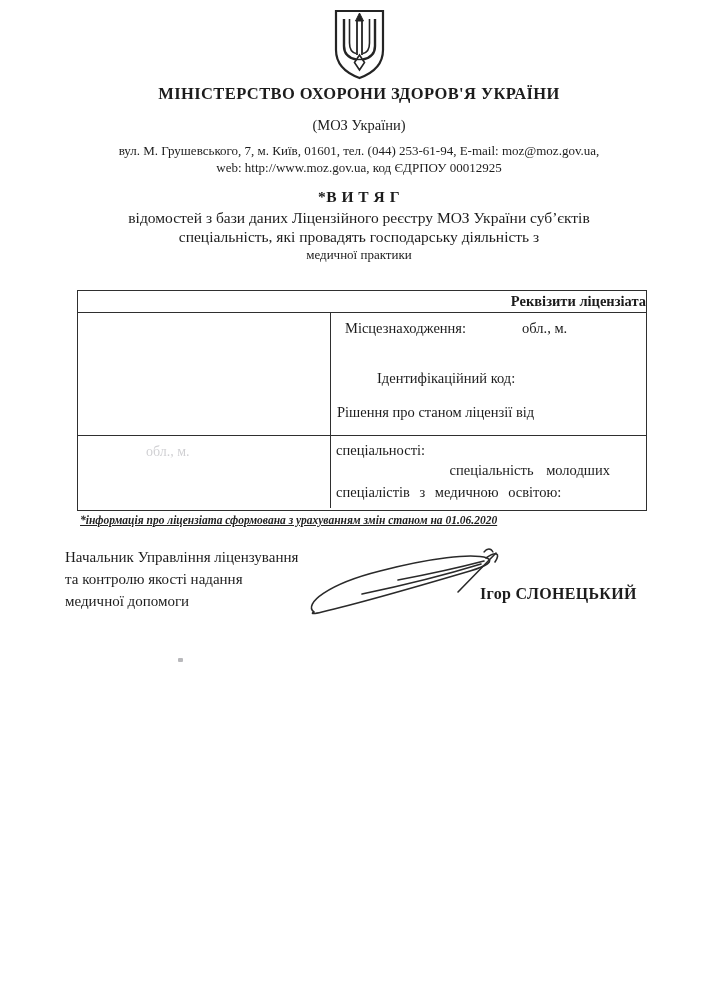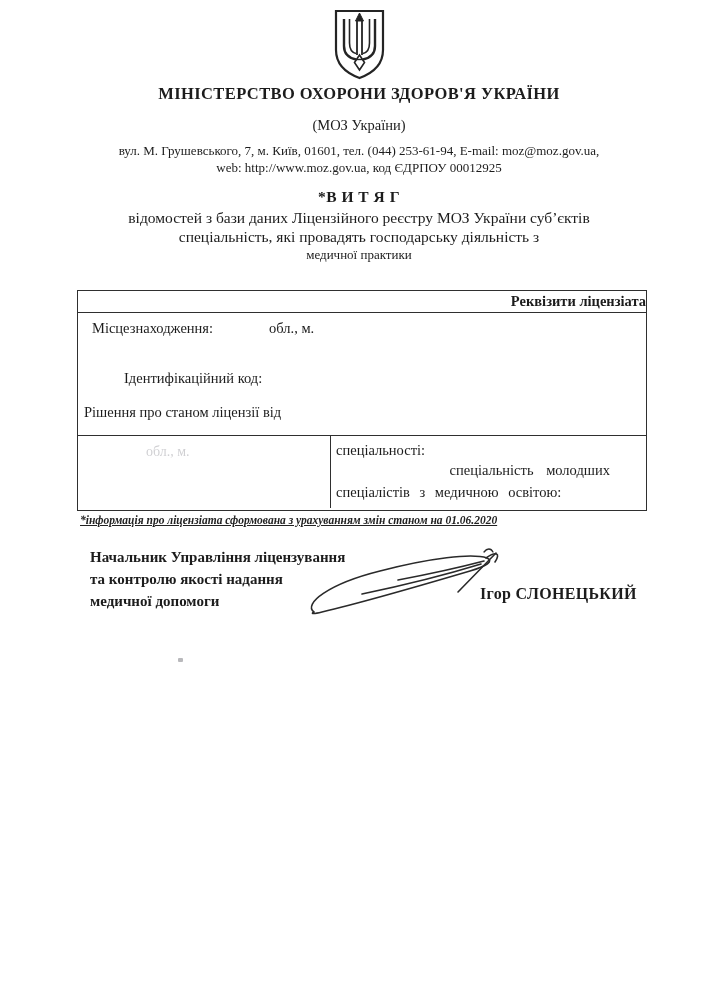--- a/index.html
+++ b/index.html
@@ -31,21 +31,21 @@
 
   .lic-table {
     left: 77px; top: 290px; width: 570px; height: 221px;
     border: 1.6px solid #2f2f2f;
   }
   .tbl-header {
     height: 22px; border-bottom: 1.6px solid #2f2f2f;
     text-align: right; font-weight: bold; font-size: 14.5px;
     line-height: 21px;
   }
-  .tbl-body { display: flex; height: 123px; border-bottom: 1.6px solid #2f2f2f; flex-direction: column; }
+  .tbl-body { display: flex; height: 123px; border-bottom: 1.6px solid #2f2f2f; }
   .tbl-body2 { display: flex; height: 72px; }
   .cell-left  { width: 253px; border-right: 1.6px solid #2f2f2f; position: relative; }
   .cell-right { flex: 1; position: relative; font-size: 14.5px; }
 
   .loc-label  { position: absolute; left: 14px;  top: 7px; }
   .loc-value  { position: absolute; left: 191px; top: 7px; }
   .idcode     { position: absolute; left: 46px;  top: 57px; }
   .decision   { position: absolute; left: 6px;   top: 91px; }
 
   .ghost {
@@ -56,21 +56,21 @@
   .spec-label { position: absolute; left: 5px; top: 6px; }
   .spec-line1 { position: absolute; right: 36px; top: 26px; word-spacing: 9px; }
   .spec-line2 { position: absolute; left: 5px; top: 48px; word-spacing: 6px; }
 
   .footnote {
     left: 80px; top: 514px; font-size: 11.5px; font-style: italic;
     font-weight: bold; color: #222; text-decoration: underline;
   }
 
   .sig-pos {
-    left: 90px; top: 546px; font-size: 15px; font-weight: bold;
+    left: 65px; top: 546px; font-size: 15px; font-weight: normal;
     line-height: 22px; width: 300px;
   }
   .sig-svg  { left: 300px; top: 544px; width: 212px; height: 78px; }
   .sig-name { left: 480px; top: 585px; font-size: 16px; font-weight: bold; letter-spacing: .3px; }
 
   .speck {
     left: 178px; top: 658px; width: 5px; height: 4px;
     background: #b9b9bc; border-radius: 1px;
   }
 </style>

